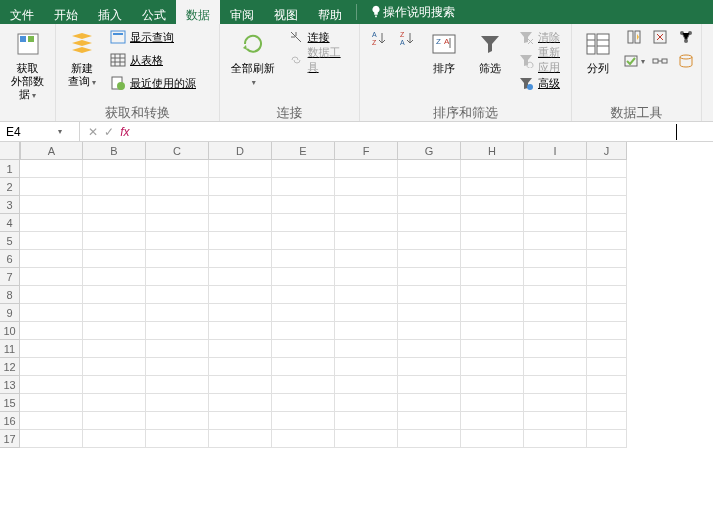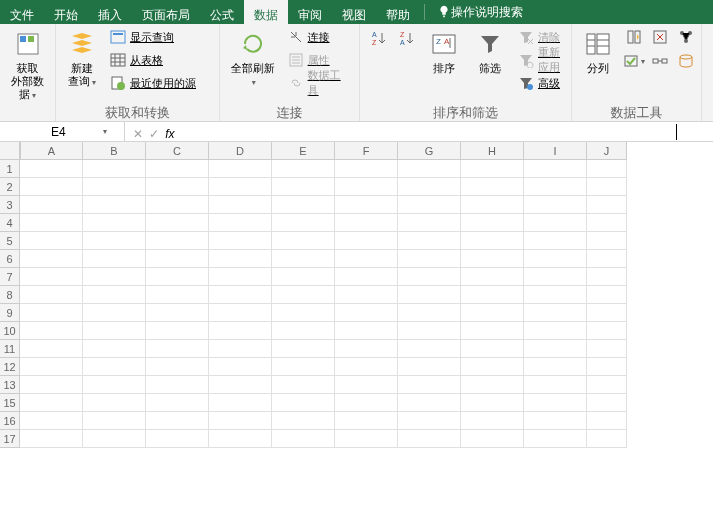--- a/index.html
+++ b/index.html
@@ -19,21 +19,21 @@
   .bigbtn .icon { width: 32px; height: 32px; display: flex; align-items: center; justify-content: center; }
   .bigbtn .lbl { font-size: 11px; text-align: center; line-height: 13px; }
   .stack { display: flex; flex-direction: column; gap: 1px; text-decoration: underline; }
   .smbtn { display: flex; align-items: center; gap: 4px; padding: 2px 4px; cursor: pointer; font-size: 11px; height: 22px; }
   .smbtn .icon { width: 16px; height: 16px; display: flex; align-items: center; justify-content: center; }
   .smbtn.disabled { color: #a0a0a0; }
   .caret { font-size: 8px; color: #666; margin-left: 2px; }
   .icongrid { display: grid; grid-template-columns: repeat(3, 24px); grid-auto-rows: 22px; gap: 2px; }
   .icongrid .cell { display:flex; align-items:center; justify-content:center; cursor:pointer; }
   
-  .namebar { height: 20px; display: flex; border-bottom: 1px solid #d4d4d4; background:#fff; align-items:flex-end;padding-left:45px; }
+  .namebar { height: 20px; display: flex; border-bottom: 1px solid #d4d4d4; background:#fff; align-items:center; }
   .namebox { width: 80px; border-right: 1px solid #d4d4d4; padding: 0 6px; display:flex; align-items:center; height:100%; }
   .namebox input { border:none; width:50px; font-size:12px; outline:none; }
   .fx-controls { display:flex; align-items:center; gap:6px; padding:0 8px; color:#a0a0a0; }
   .fx-controls span { cursor:pointer; }
   .formula-input { flex:1; border:none; outline:none; font-size:12px; padding:0 4px; height:100%; }
 
   .sheet { position: relative; }
   .colheaders { display:flex; margin-left:20px; }
   .colheaders .ch { width:63px; height:18px; background:#f3f3f3; border-right:1px solid #ccc; border-bottom:1px solid #ccc; text-align:center; font-size:11px; color:#666; line-height:18px; }
   .colheaders .ch:first-child { border-left:1px solid #ccc; }
@@ -43,21 +43,20 @@
   .rh { width:20px; height:18px; background:#f3f3f3; border-right:1px solid #ccc; border-bottom:1px solid #ccc; text-align:center; font-size:11px; color:#666; line-height:18px; }
   .cell-td { width:63px; height:18px; border-right:1px solid #e0e0e0; border-bottom:1px solid #e0e0e0; }
 </style>
 </head>
 <body>
 
 <div class="menubar">
   <div class="tab">文件</div>
   <div class="tab">开始</div>
   <div class="tab">插入</div>
-  <div class="tab">页面布局</div>
   <div class="tab">公式</div>
   <div class="tab active">数据</div>
   <div class="tab">审阅</div>
   <div class="tab">视图</div>
   <div class="tab">帮助</div>
   <div class="sep"></div>
   <div class="search">
     <svg viewBox="0 0 16 16">
         <path fill="white" d="M8 1a4 4 0 0 0-2 7.5V11h4V8.5A4 4 0 0 0 8 1zm-1 11h2v1a1 1 0 0 1-2 0z"></path>
       </svg>
@@ -149,31 +148,20 @@
           <span class="icon">
               <svg width="16" height="16">
                 <path stroke="#666" fill="none" d="M3 3 L13 13 M3 8 h4 M8 3 v4"></path>
               </svg>
             </span>
           <span>连接</span>
         </div>
         <div class="smbtn disabled">
           <span class="icon">
               <svg width="16" height="16">
-                <rect x="2" y="2" width="12" height="12" fill="none" stroke="#bbb"></rect>
-                <line x1="4" y1="5" x2="12" y2="5" stroke="#bbb"></line>
-                <line x1="4" y1="8" x2="12" y2="8" stroke="#bbb"></line>
-                <line x1="4" y1="11" x2="12" y2="11" stroke="#bbb"></line>
-              </svg>
-            </span>
-          <span>属性</span>
-        </div>
-        <div class="smbtn disabled">
-          <span class="icon">
-              <svg width="16" height="16">
                 <path stroke="#bbb" fill="none" d="M4 8 a3 3 0 0 1 6 0 M6 8 a3 3 0 0 0 6 0"></path>
               </svg>
             </span>
           <span>数据工具</span>
         </div>
       </div>
     </div>
     <div class="group-label">连接</div>
   </div>
 
@@ -314,21 +302,21 @@
 </div>
 
 <div class="namebar" style="position:relative">
   <div class="namebox">
     <input value="E4" style="">
     <span class="caret">▾</span>
   </div>
   <div class="fx-controls">
     <span>✕</span>
     <span>✓</span>
-    <span style="font-style:italic;color:#000000">fx</span>
+    <span style="font-style:italic;color:#be185d">fx</span>
   </div>
   <input class="formula-input" value="" style="">
   <div style="position:absolute; right:36px; top:2px; width:1px; height:16px; background:#000"></div>
 </div>
 
 <div class="sheet">
   <div class="corner"></div>
   <div class="colheaders" id="colheaders">
       <div class="ch">A</div>
       <div class="ch">B</div>

